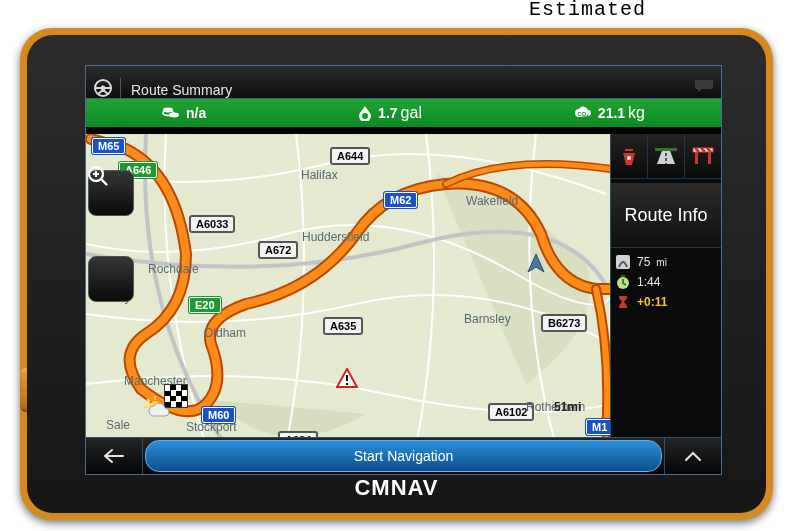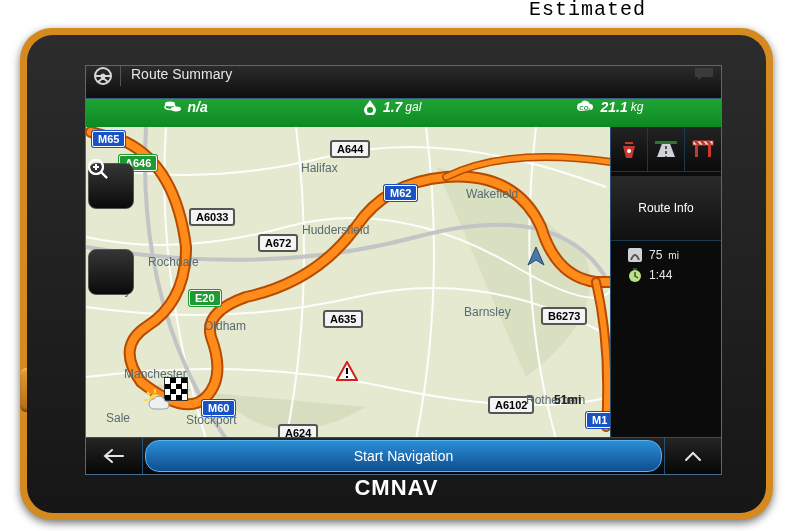--- a/index.html
+++ b/index.html
@@ -3,44 +3,44 @@
 <meta charset="utf-8">
 <style>
   html,body{margin:0;padding:0;background:#fff;font-family:Arial,Helvetica,sans-serif;}
   .frame{position:relative;width:648px;height:531px;}
   .cropped{position:absolute;right:2px;top:-2px;font-family:"Courier New",monospace;font-size:20px;letter-spacing:1px;}
   .device{position:absolute;left:20px;top:28px;width:753px;height:492px;border-radius:32px;background:#d48a1f;box-shadow:0 3px 8px rgba(0,0,0,.55);}
   .device-inner{position:absolute;left:7px;top:7px;right:7px;bottom:7px;border-radius:26px;background:linear-gradient(#2c2c2c,#161616);}
   .pwr{position:absolute;left:0;top:340px;width:24px;height:44px;border-radius:6px 0 0 6px;background:linear-gradient(#e89b2a,#b56f12);box-shadow:inset 0 2px 3px rgba(255,255,255,.3),inset 0 -2px 3px rgba(0,0,0,.4);}
   .brand{position:absolute;bottom:12px;left:0;right:0;text-align:center;color:#fff;font-weight:700;font-size:22px;letter-spacing:1px;}
   .screen{position:absolute;left:58px;top:30px;width:635px;height:408px;background:#000;border:1px solid #4a6d8f;overflow:hidden;}
-  .topbar{height:32px;background:linear-gradient(#2b2b2b,#0e0e0e);display:flex;align-items:flex-start;color:#e6e6e6;font-size:14px;border-bottom:1px solid #3a5f80;}
+  .topbar{height:32px;background:linear-gradient(#2b2b2b,#0e0e0e);display:flex;align-items:flex-end;color:#e6e6e6;font-size:14px;border-bottom:1px solid #3a5f80;}
   .topbar .wheel{width:34px;display:flex;justify-content:center;}
   .topbar .sep{width:1px;height:20px;background:#555;}
   .topbar .title{padding:0 10px;}
   .topbar .spacer{flex:1;}
   .topbar .bubble{width:34px;color:#4a4a4a;text-align:center;font-size:16px;}
-  .greenbar{height:28px;background:linear-gradient(#1fa534,#0e8922);display:flex;align-items:flex-start;justify-content:space-around;color:#fff;font-size:14px;font-weight:600;font-style:italic;}
+  .greenbar{height:28px;background:linear-gradient(#1fa534,#0e8922);display:flex;align-items:center;justify-content:space-around;color:#fff;font-size:14px;font-weight:600;}
   .greenbar .it{display:flex;align-items:center;gap:6px;}
-  .greenbar .sub{font-size:12px;font-weight:400;margin-left:-3px;}
-  .main{position:relative;height:312px;display:flex;}
+  .greenbar .sub{font-size:16px;font-weight:400;margin-left:-3px;}
+  .main{position:relative;height:312px;display:flex;margin-top:7px;}
   .map{position:relative;flex:1;background:#e5ead0;overflow:hidden;}
   .map svg{position:absolute;left:0;top:0;}
   .shield{position:absolute;background:#1852c4;color:#fff;font-size:11px;font-weight:700;padding:1px 5px;border:1px solid #fff;border-radius:2px;box-shadow:0 0 0 1px #1852c4;white-space:nowrap;}
   .shield.green{background:#1d9a30;box-shadow:0 0 0 1px #1d9a30;}
   .shield.grey{background:#f4f4f4;color:#000;box-shadow:0 0 0 1px #555;border:1px solid #555;font-weight:600;}
   .city{position:absolute;color:#586a72;font-size:12px;white-space:nowrap;}
   .zoomcol{position:absolute;left:0;top:30px;width:48px;}
   .zbtn{width:44px;height:44px;margin:6px 0 40px 2px;background:linear-gradient(#363636,#0a0a0a);border:1px solid #555;border-radius:8px;color:#fff;display:flex;align-items:center;justify-content:center;}
   .side{width:110px;background:#0b0b0b;border-left:1px solid #2a5070;}
   .irow{height:44px;border-bottom:1px solid #1a3a52;display:flex;align-items:center;}
   .ibox{flex:1;height:100%;display:flex;align-items:center;justify-content:center;border-right:1px solid #1a3a52;background:linear-gradient(#232323,#0a0a0a);}
   .ibox:last-child{border-right:none;}
-  .sbtn{height:64px;border-bottom:1px solid #1a3a52;display:flex;align-items:center;justify-content:center;color:#fff;font-size:12px;background:linear-gradient(#2a2a2a,#101010);margin-top:4px;}
-  .stats{padding:4px 4px 0 16px;color:#e6e6e6;font-size:12px;}
+  .sbtn{height:64px;border-bottom:1px solid #1a3a52;display:flex;align-items:center;justify-content:center;color:#fff;font-size:18px;background:linear-gradient(#2a2a2a,#101010);margin-top:4px;}
+  .stats{padding:4px 4px 0 4px;color:#e6e6e6;font-size:12px;}
   .stats .row{display:flex;align-items:center;gap:6px;height:20px;}
   .stats .sub{font-size:10px;}
   .stats .yel{color:#f6c428;font-weight:600;}
   .bottom{position:absolute;left:0;right:0;bottom:0;height:36px;display:flex;align-items:center;background:linear-gradient(#252525,#060606);border-top:1px solid #2a5070;}
   .bb{width:56px;height:36px;display:flex;align-items:center;justify-content:center;color:#ddd;border-right:1px solid #2a5070;}
   .bb.r{border-right:none;border-left:1px solid #2a5070;}
   .startnav{flex:1;height:30px;margin:0 2px;background:linear-gradient(#2a8fd6,#0f4e8e);border:1px solid #5bb3f0;border-radius:14px;color:#fff;display:flex;align-items:center;justify-content:center;font-size:14px;}
   .warn{position:absolute;width:22px;height:20px;}
   .chk{position:absolute;width:22px;height:22px;background:repeating-conic-gradient(#000 0 25%,#fff 0 50%) 0 0/11px 11px;border:1px solid #333;}
   .arrow{position:absolute;color:#3a6ea8;font-size:22px;}
@@ -246,20 +246,26 @@
                   <span class="sub">mi</span>
               </div>
               <div class="row">
                 <svg width="16" height="16" viewBox="0 0 16 16">
                     <circle cx="8" cy="9" r="6" fill="#b9e28b"></circle>
                     <path d="M8 5 v4 l3 2" stroke="#2d5c17" stroke-width="1.5" fill="none"></path>
                     <rect x="6" y="1" width="4" height="2" fill="#2d5c17"></rect>
                   </svg>
                 <span>1:44</span>
               </div>
+              <div class="row yel">
+                <svg width="16" height="16" viewBox="0 0 16 16">
+                    <path d="M4 2 h8 v2 l-3 4 l3 4 v2 h-8 v-2 l3 -4 l-3 -4 z" fill="#c43a2f"></path>
+                  </svg>
+                <span>+0:11</span>
+              </div>
             </div>
           </div>
         </div>
 
         <div class="bottom">
           <div class="bb">
             <svg width="22" height="16" viewBox="0 0 22 16">
                 <path d="M9 2 L2 8 L9 14 M2 8 H20" stroke="#e6e6e6" stroke-width="2" fill="none" stroke-linecap="round"></path>
               </svg>
           </div>

